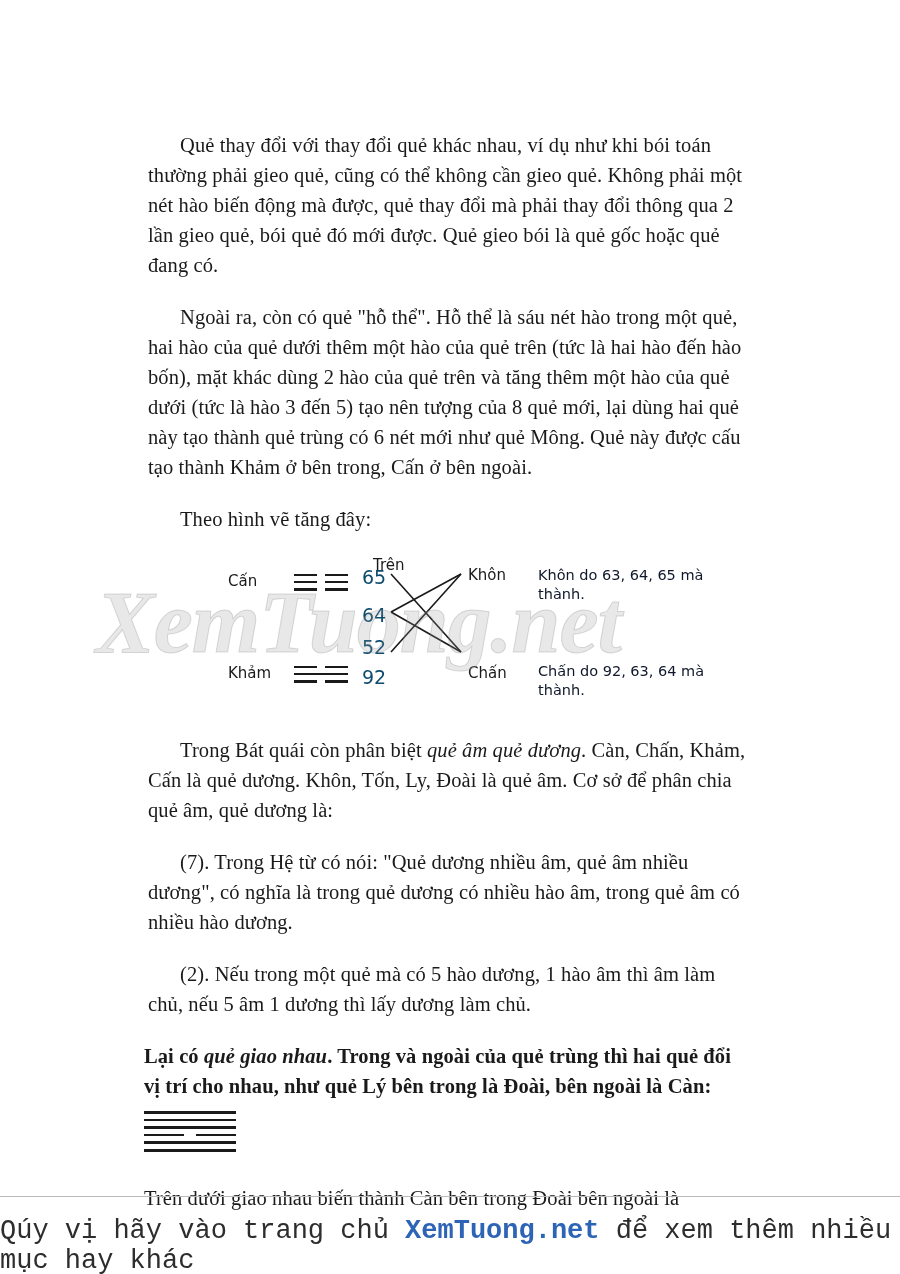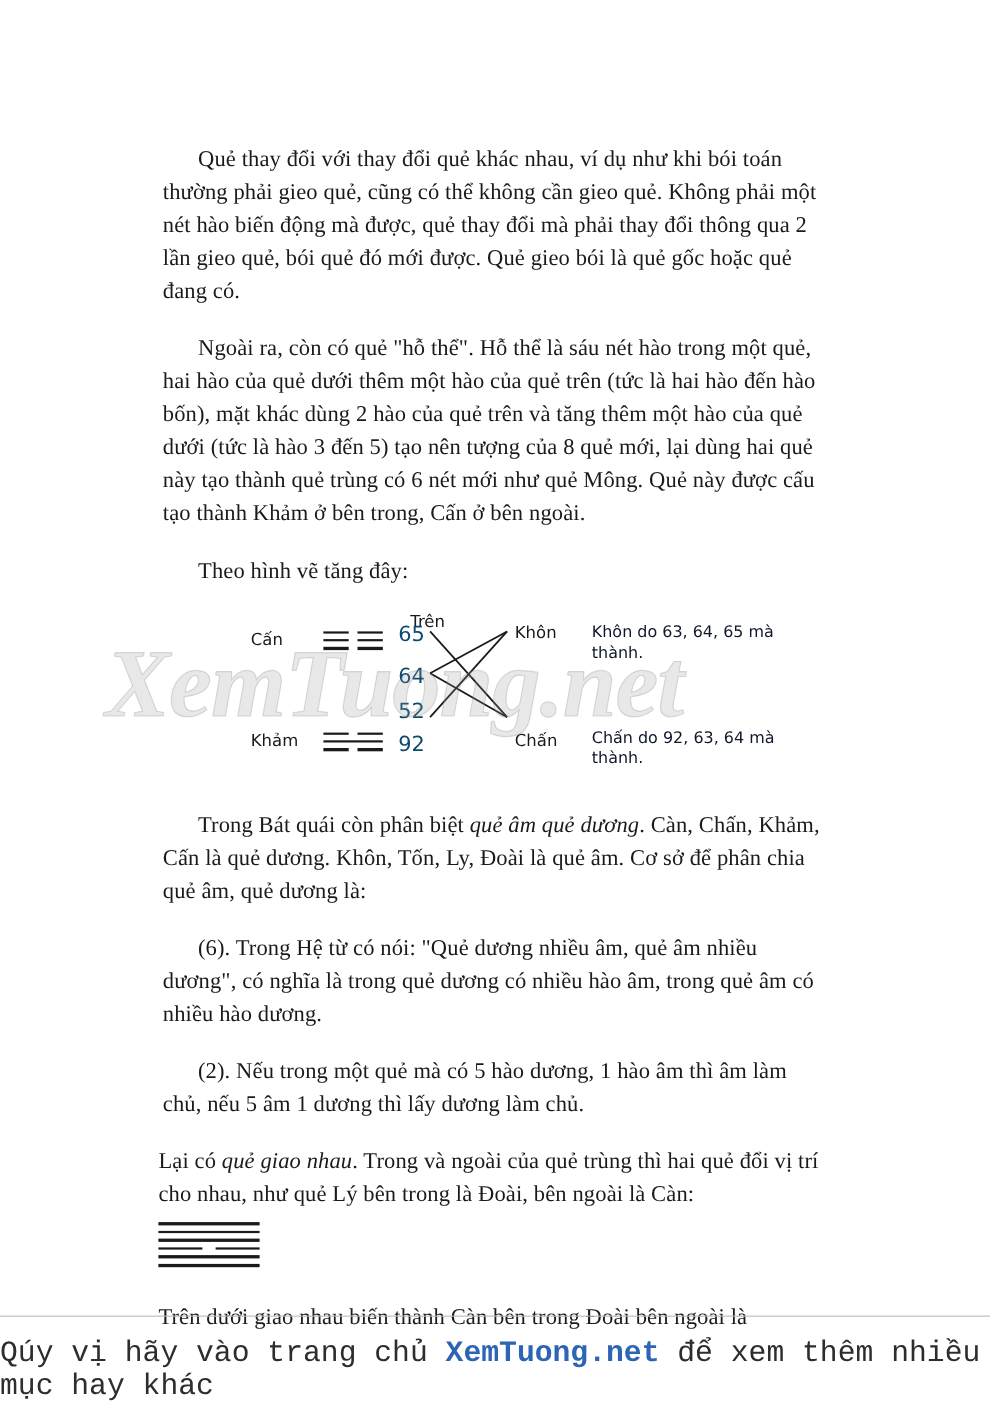--- a/index.html
+++ b/index.html
@@ -247,29 +247,29 @@
       <div class="dg-note" style="left:390px; top:108px; width:190px;">Chấn do 92, 63, 64 mà thành.</div>
 
     </div>
 
     <div class="gap-sm"></div>
 
     <p class="para indent"><span>Trong Bát quái còn phân biệt </span><em class="it">quẻ âm quẻ dương</em><span>. Càn, Chấn, Khảm, Cấn là quẻ dương. Khôn, Tốn, Ly, Đoài là quẻ âm. Cơ sở để phân chia quẻ âm, quẻ dương là:</span></p>
 
     <div class="gap-md"></div>
 
-    <p class="para indent">(6). Trong Hệ từ có nói: "Quẻ dương nhiều âm, quẻ âm nhiều dương", có nghĩa là trong quẻ dương có nhiều hào âm, trong quẻ âm có nhiều hào dương.</p>
+    <p class="para indent">(7). Trong Hệ từ có nói: "Quẻ dương nhiều âm, quẻ âm nhiều dương", có nghĩa là trong quẻ dương có nhiều hào âm, trong quẻ âm có nhiều hào dương.</p>
 
     <div class="gap-md"></div>
 
     <p class="para indent">(2). Nếu trong một quẻ mà có 5 hào dương, 1 hào âm thì âm làm chủ, nếu 5 âm 1 dương thì lấy dương làm chủ.</p>
 
     <div class="gap-md"></div>
 
-    <p class="para" style="margin-left:-4px;"><span>Lại có </span><em class="it">quẻ giao nhau</em><span>. Trong và ngoài của quẻ trùng thì hai quẻ đổi vị trí cho nhau, như quẻ Lý bên trong là Đoài, bên ngoài là Càn:</span></p>
+    <p class="para" style="margin-left:-4px;font-weight:bold;"><span>Lại có </span><em class="it">quẻ giao nhau</em><span>. Trong và ngoài của quẻ trùng thì hai quẻ đổi vị trí cho nhau, như quẻ Lý bên trong là Đoài, bên ngoài là Càn:</span></p>
 
     <div class="hexagram" style="margin-left:-4px;">
       <div class="hline"></div>
       <div class="hline"></div>
       <div class="hline"></div>
       <div class="hline broken">
           <span></span>
           <span></span>
         </div>
       <div class="hline"></div>

